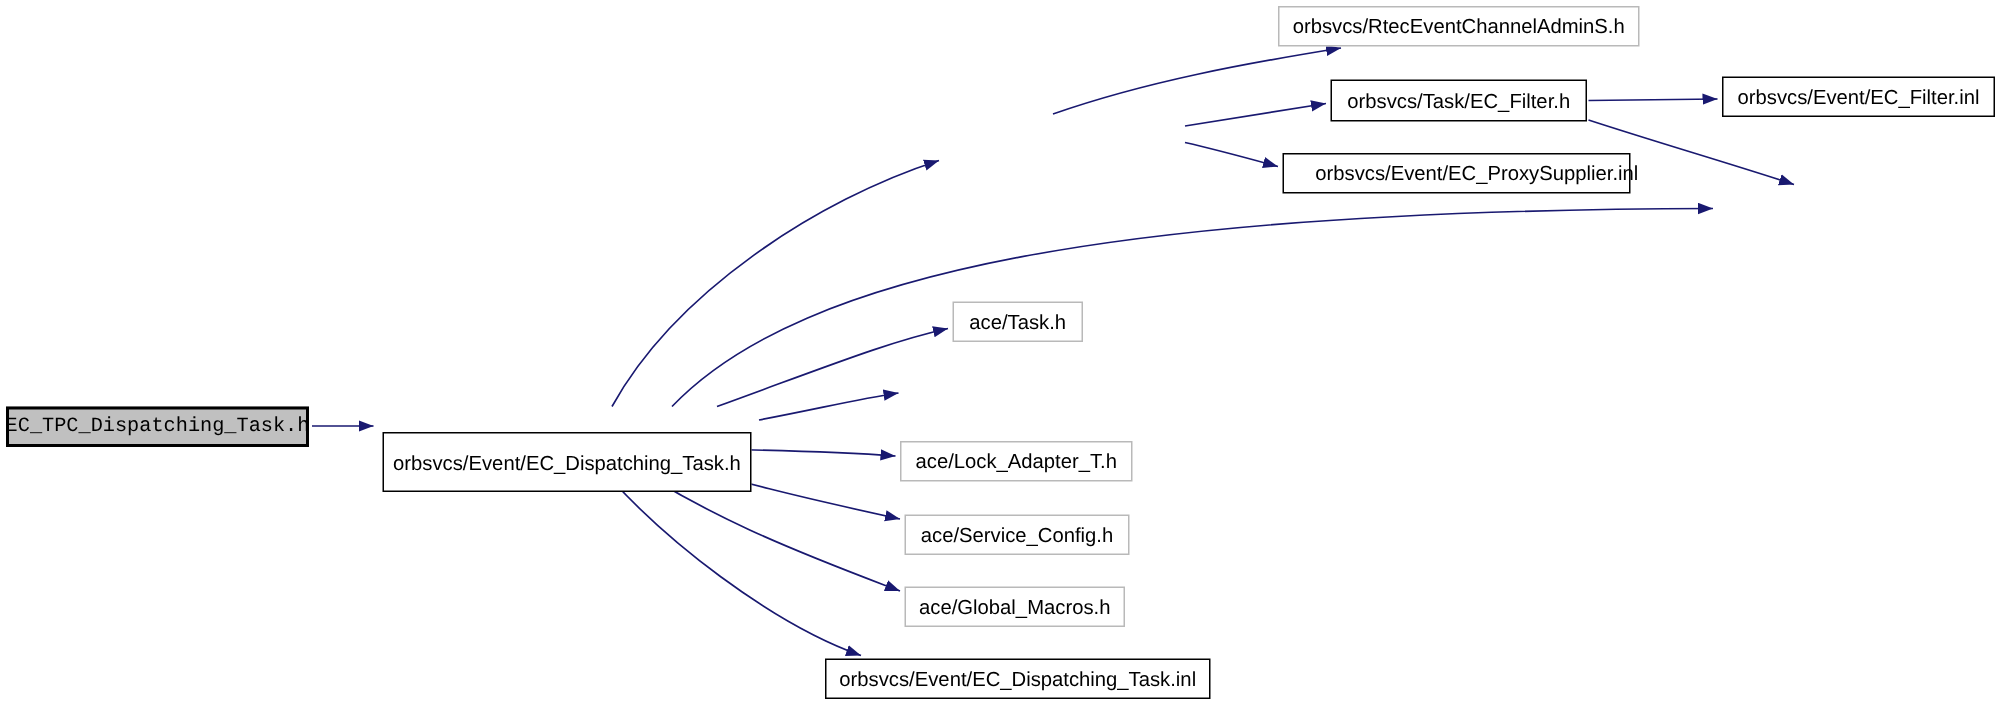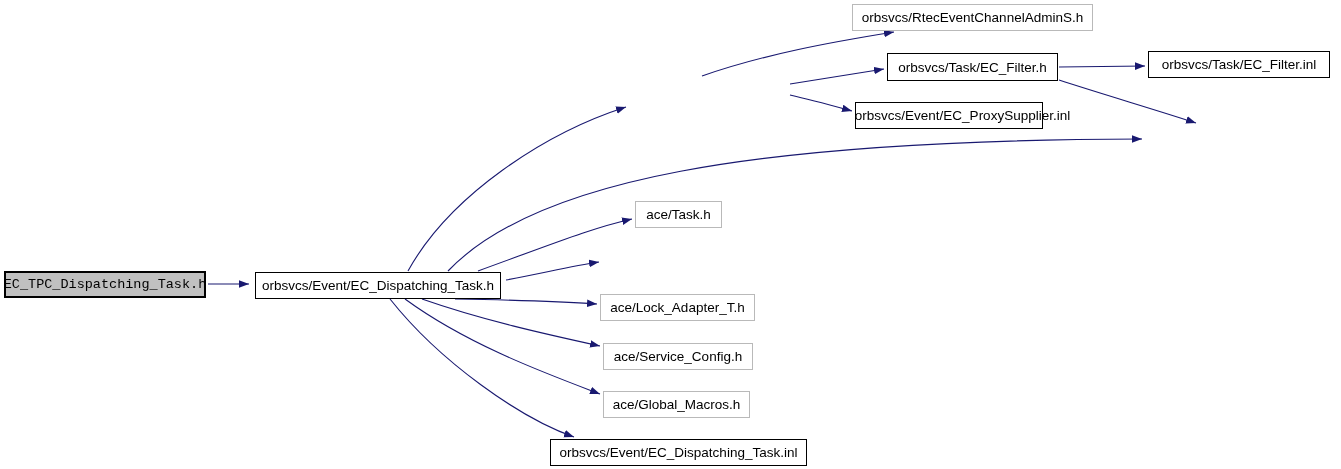--- a/index.html
+++ b/index.html
@@ -56,30 +56,30 @@
       <path marker-end="url(#arrow)" d="M 702,76 C 765,54 832,42 894,32"></path>
       <path marker-end="url(#arrow)" d="M 790,84 C 820,79 852,74 884,69"></path>
       <path marker-end="url(#arrow)" d="M 790,95 C 812,100 830,105 852,111"></path>
       <path marker-end="url(#arrow)" d="M 1059,67 L 1145,66"></path>
       <path marker-end="url(#arrow)" d="M 1059,80 C 1105,95 1160,111 1196,123"></path>
     </g>
   </svg>
 
   <div class="node main" style="left:4px;   top:271px; width:202px; height:27px;font-family:Liberation Mono, monospace;">EC_TPC_Dispatching_Task.h</div>
 
-  <div class="node" style="left:255px; top:272px; width:246px; height:27px;">orbsvcs/Event/EC_Dispatching_Task.h</div>
+  <div class="node" style="left:255px; top:288px; width:246px; height:40px;">orbsvcs/Event/EC_Dispatching_Task.h</div>
 
 
   <div class="node leaf" style="left:852px; top:4px;   width:241px; height:27px;">orbsvcs/RtecEventChannelAdminS.h</div>
 
   <div class="node" style="left:887px; top:53px;  width:171px; height:28px;">orbsvcs/Task/EC_Filter.h</div>
 
-  <div class="node" style="left:1148px;top:51px;  width:182px; height:27px;">orbsvcs/Task/EC_Filter.inl</div>
+  <div class="node" style="left:1148px;top:51px;  width:182px; height:27px;">orbsvcs/Event/EC_Filter.inl</div>
 
-  <div class="node" style="left:855px; top:102px; width:188px; height:27px;padding-left:27px;">orbsvcs/Event/EC_ProxySupplier.inl</div>
+  <div class="node" style="left:855px; top:102px; width:232px; height:27px;padding-left:27px;">orbsvcs/Event/EC_ProxySupplier.inl</div>
 
 
   <div class="node leaf" style="left:635px; top:201px; width:87px;  height:27px;">ace/Task.h</div>
 
 
   <div class="node leaf" style="left:603px; top:343px; width:150px; height:27px;">ace/Service_Config.h</div>
 
   <div class="node leaf" style="left:600px; top:294px; width:155px; height:27px;">ace/Lock_Adapter_T.h</div>
 
   <div class="node leaf" style="left:603px; top:391px; width:147px; height:27px;">ace/Global_Macros.h</div>

